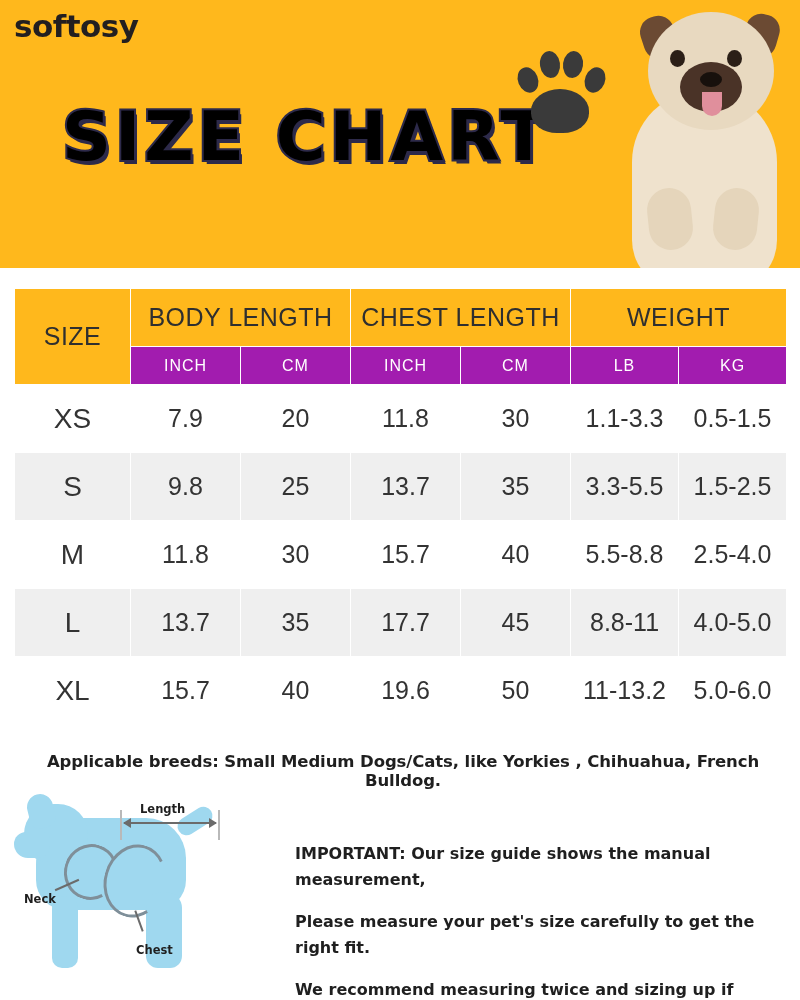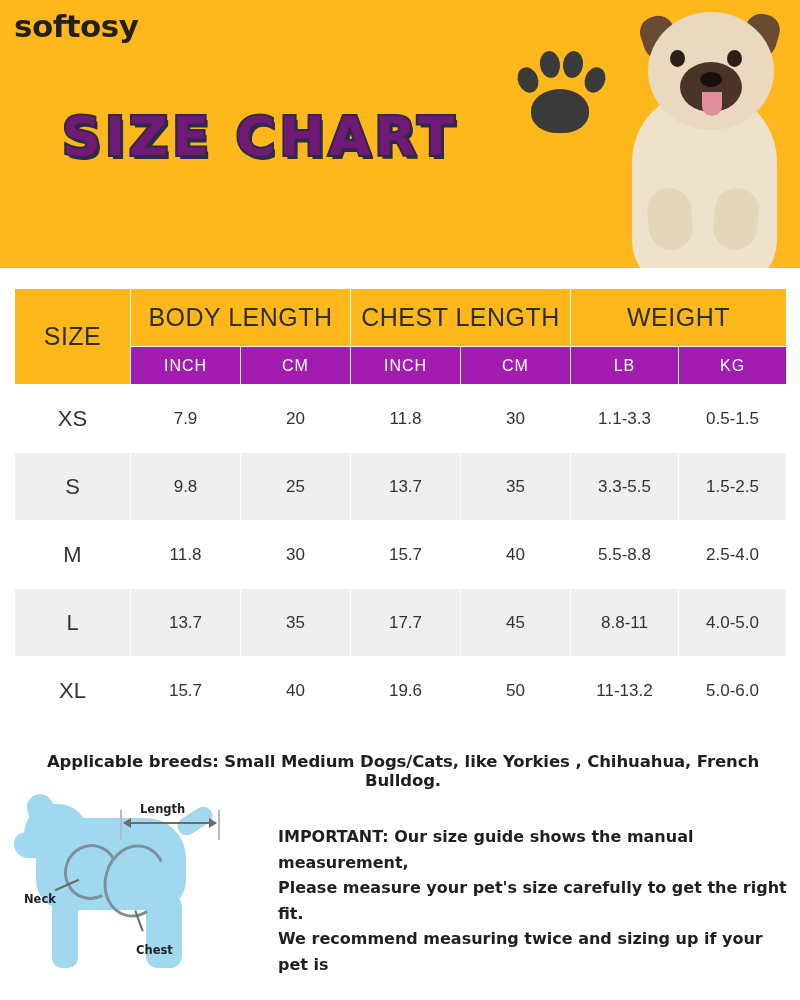--- a/index.html
+++ b/index.html
@@ -37,24 +37,24 @@
     font-size: 31px;
     color: #231f20;
     letter-spacing: -0.5px;
   }
   .size-chart-title {
     position: absolute;
     left: 62px;
     top: 90px;
     font-family: "DejaVu Sans", sans-serif;
     font-weight: bold;
-    font-size: 54px;
+    font-size: 68px;
     line-height: 94px;
     letter-spacing: 4px;
-    color: #701a75;
+    color: #000000;
     -webkit-text-stroke: 4px #2d2a4a;
     paint-order: stroke fill;
     text-shadow: 3px 4px 0 #2d2a4a;
   }
 
   
   .paw {
     position: absolute;
     left: 510px;
     top: 45px;
@@ -184,28 +184,28 @@
   thead tr.unit-row th {
     background: #a21caf;
     color: #ffffff;
     font-size: 16px;
     font-weight: normal;
     height: 38px;
     letter-spacing: 1px;
   }
   tbody td {
     height: 68px;
-    font-size: 17px;
+    font-size: 25px;
     background: #ffffff;
   }
   tbody tr.alt td {
     background: #efefef;
   }
   tbody td.size-cell {
-    font-size: 22px;
+    font-size: 28px;
   }
   col.c-size { width: 116px; }
   col.c-num  { width: 110px; }
   col.c-lb   { width: 108px; }
   col.c-kg   { width: 108px; }
 
   
   .breeds {
     position: absolute;
     left: 18px;
@@ -357,21 +357,21 @@
     position: absolute;
     left: 278px;
     top: 44px;
     width: 510px;
     font-family: "DejaVu Sans", sans-serif;
     font-weight: bold;
     font-size: 16px;
     line-height: 25.5px;
     color: #1f1f1f;
   }
-  .important p { margin: 0; }
+  .important p { margin: 17px; }
 </style>
 </head>
 <body>
 
 <div class="page">
 
   <div class="header">
     <div class="brand">softosy</div>
 
     <div class="size-chart-title">SIZE CHART</div>

